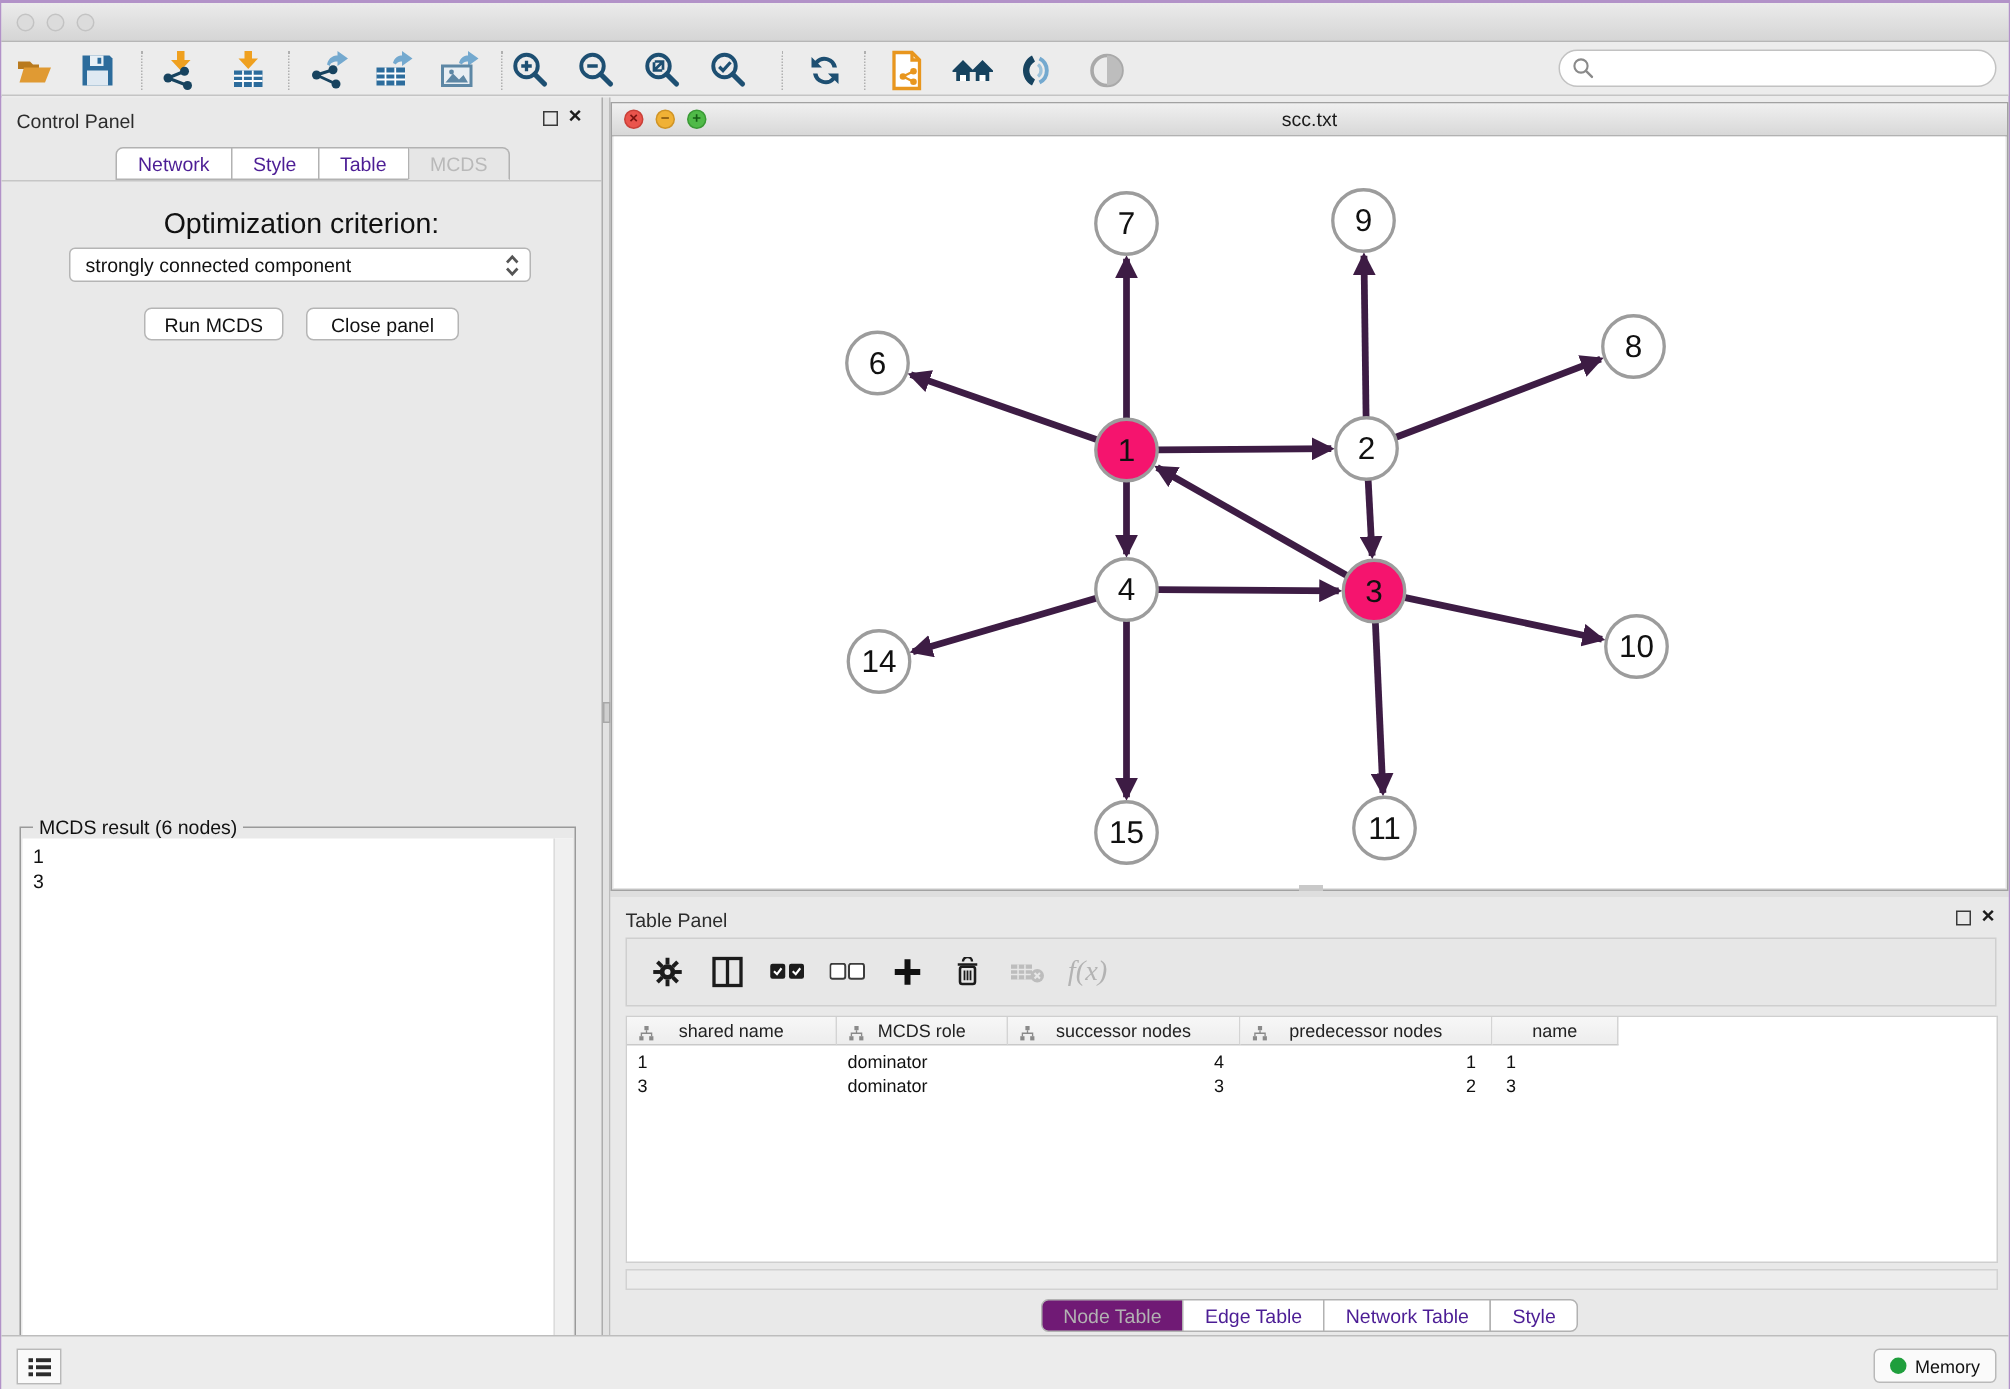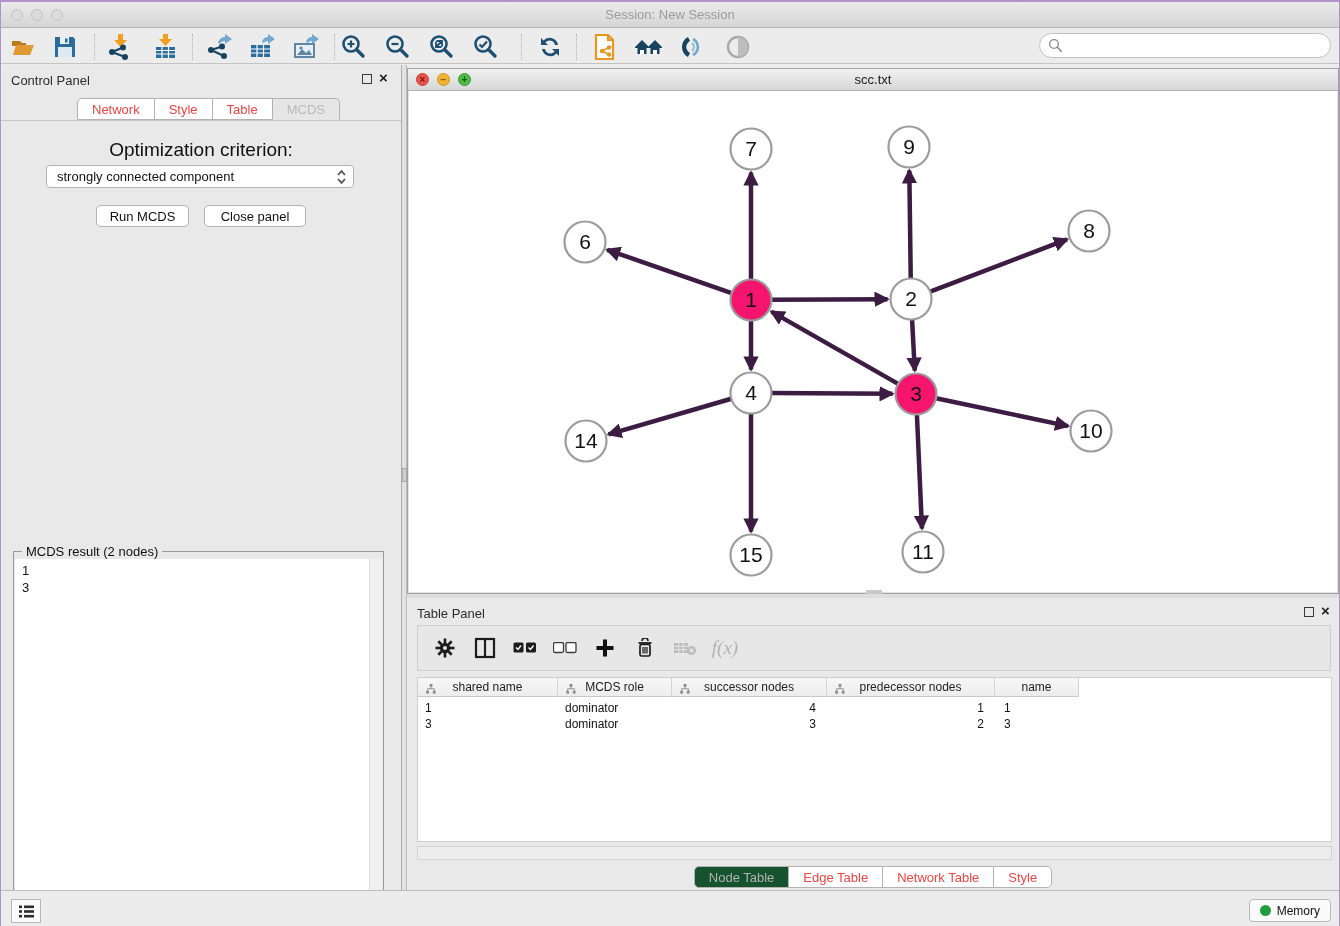--- a/index.html
+++ b/index.html
@@ -25,21 +25,21 @@
   .searchbox input { border:none; outline:none; background:transparent; font-size:13px; width:250px;
     font-family:"Liberation Sans",sans-serif; }
 
   
   .control-panel { position:absolute; left:0; top:63px; width:400px; height:825px; background:#e9e9e9; }
   .panel-head { position:absolute; left:0; top:0; width:100%; height:28px; }
   .panel-head .ph-title { position:absolute; left:10px; top:8px; font-size:13px; color:#2c2c2c; }
   .float-btn { position:absolute; top:9px; width:10px; height:10px; border:1.5px solid #3a3a3a; background:transparent; }
   .close-btn { position:absolute; top:4px; font-size:15px; font-weight:bold; color:#1d1d1d; line-height:18px; }
   .cp-tabs { position:absolute; left:76px; top:33px; display:flex; }
-  .tab { height:22px; border:1px solid #b2b2b2; background:#fff; color:#ef4444; font-size:13px;
+  .tab { height:22px; border:1px solid #b2b2b2; background:#fff; color:#4c1d95; font-size:13px;
     display:flex; align-items:center; justify-content:center; margin-left:-1px; padding:0 14px; }
   .tab:first-child { border-radius:5px 0 0 0; margin-left:0; }
   .tab:last-child { border-radius:0 5px 0 0; }
   .tab.active { background:#e6e6e6; color:#b9b9b9; border-bottom-color:#e6e6e6; }
   .cp-body { position:absolute; left:0; top:55px; width:400px; height:770px; border-top:1px solid #c6c6c6; }
   .opt-label { position:absolute; left:0; width:100%; top:18px; text-align:center; font-size:19px; color:#111; }
   .dropdown { position:absolute; left:45px; top:44px; width:308px; height:23px; background:#fff;
     border:1px solid #b5b5b5; border-radius:4px; display:flex; align-items:center; font-size:13px; color:#111;
     padding-left:10px; }
   .dropdown .stepper { position:absolute; right:6px; top:2px; }
@@ -94,21 +94,21 @@
   .tbl-row { position:absolute; left:0; height:16px; display:flex; font-size:12px; color:#111; }
   .td { height:16px; display:flex; align-items:center; }
   .td.l { justify-content:flex-start; padding-left:7px; }
   .td.r { justify-content:flex-end; padding-right:11px; }
   .tp-hscroll { position:absolute; left:10px; top:248px; width:915px; height:14px; background:#ededed;
     border:1px solid #d2d2d2; }
   .tp-tabs { position:absolute; left:0; right:0; top:268px; display:flex; justify-content:center; }
   .tp-tabs .tab { height:22px; }
   .tp-tabs .tab:first-child { border-radius:5px 0 0 5px; }
   .tp-tabs .tab:last-child { border-radius:0 5px 5px 0; }
-  .tp-tabs .tab.active { background:#14532d; color:#b2b2b2; border-bottom-color:#b2b2b2; }
+  .tp-tabs .tab.active { background:#701a75; color:#b2b2b2; border-bottom-color:#b2b2b2; }
 
   
   .statusbar { position:absolute; left:0; top:888px; width:100%; height:36px; background:#ececec;
     border-top:1px solid #bdbdbd; }
   .list-btn { position:absolute; left:10px; top:8px; width:30px; height:24px; background:#fafafa;
     border:1px solid #b9b9b9; display:flex; align-items:center; justify-content:center; }
   .memory-btn { position:absolute; right:8px; top:8px; height:23px; background:#fafafa;
     border:1px solid #b9b9b9; border-radius:4px; display:flex; align-items:center; gap:6px;
     padding:0 10px; font-size:12px; color:#111; }
   .memory-dot { width:11px; height:11px; border-radius:50%; background:#1f9e3c; }
@@ -119,21 +119,20 @@
 <body>
 
 <div id="app">
 
   <div class="titlebar">
     <div class="lights">
       <span class="light"></span>
       <span class="light"></span>
       <span class="light"></span>
     </div>
-    <div class="title">Session: New Session</div>
   </div>
 
   <div class="toolbar">
     <span class="tb-icon" style="left:7px">
       <svg width="28" height="28" viewBox="0 0 28 28">
           <path d="M3 8 h8 l2 2 h4 v3 H3z" fill="#b97a1e"></path>
           <path d="M4 22 L7 12 h18 l-4 10 z" fill="#e09a33"></path>
         </svg>
     </span>
     <span class="tb-icon" style="left:49px">
@@ -291,21 +290,21 @@
           <svg width="11" height="18" viewBox="0 0 11 18">
               <path d="M2 7 L5.5 3.2 L9 7" fill="none" stroke="#555" stroke-width="1.8"></path>
               <path d="M2 11 L5.5 14.8 L9 11" fill="none" stroke="#555" stroke-width="1.8"></path>
             </svg>
         </span>
       </div>
       <button class="mac-btn" style="left:95px; top:84px; width:93px">Run MCDS</button>
       <button class="mac-btn" style="left:203px; top:84px; width:102px">Close panel</button>
 
       <div class="result-group">
-        <span class="result-legend">MCDS result (2 nodes)</span>
+        <span class="result-legend">MCDS result (6 nodes)</span>
         <div class="result-inner">
           <div class="result-items">
             <div>1</div>
             <div>3</div>
           </div>
           <div class="result-scroll"></div>
         </div>
       </div>
     </div>
   </div>

